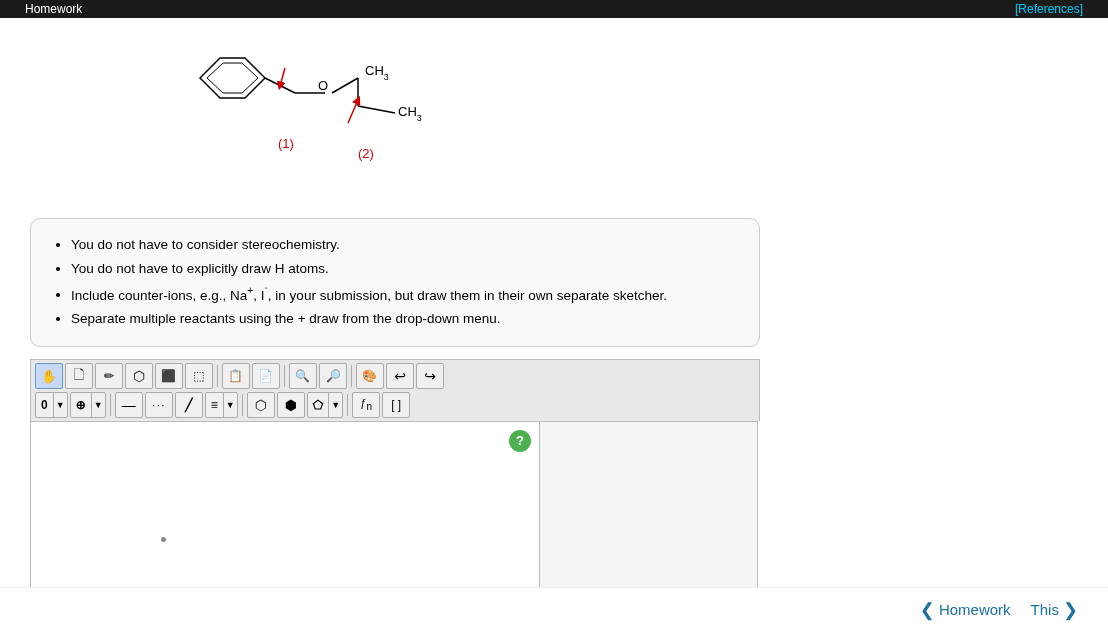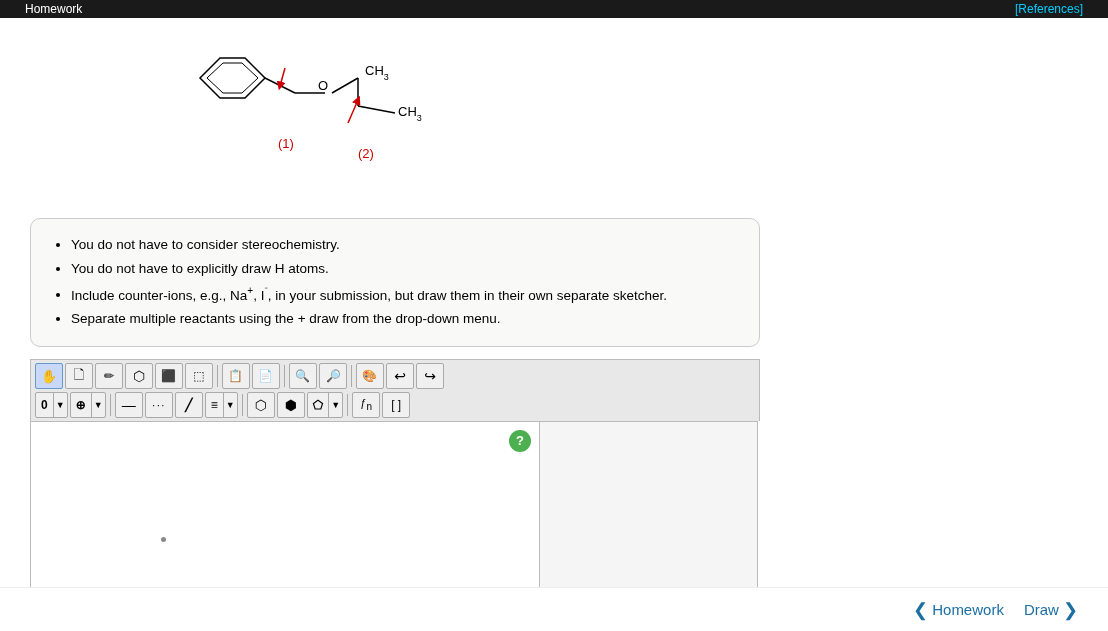--- a/index.html
+++ b/index.html
@@ -372,16 +372,16 @@
   </div>
 
 </div>
 
 <div id="bottom-nav">
   <button class="nav-btn">
     <span class="nav-arrow">❮</span>
     <span>Homework</span>
   </button>
   <button class="nav-btn">
-    <span>Draw</span>
+    <span>This</span>
     <span class="nav-arrow">❯</span>
   </button>
 </div>
 
 </body></html>

